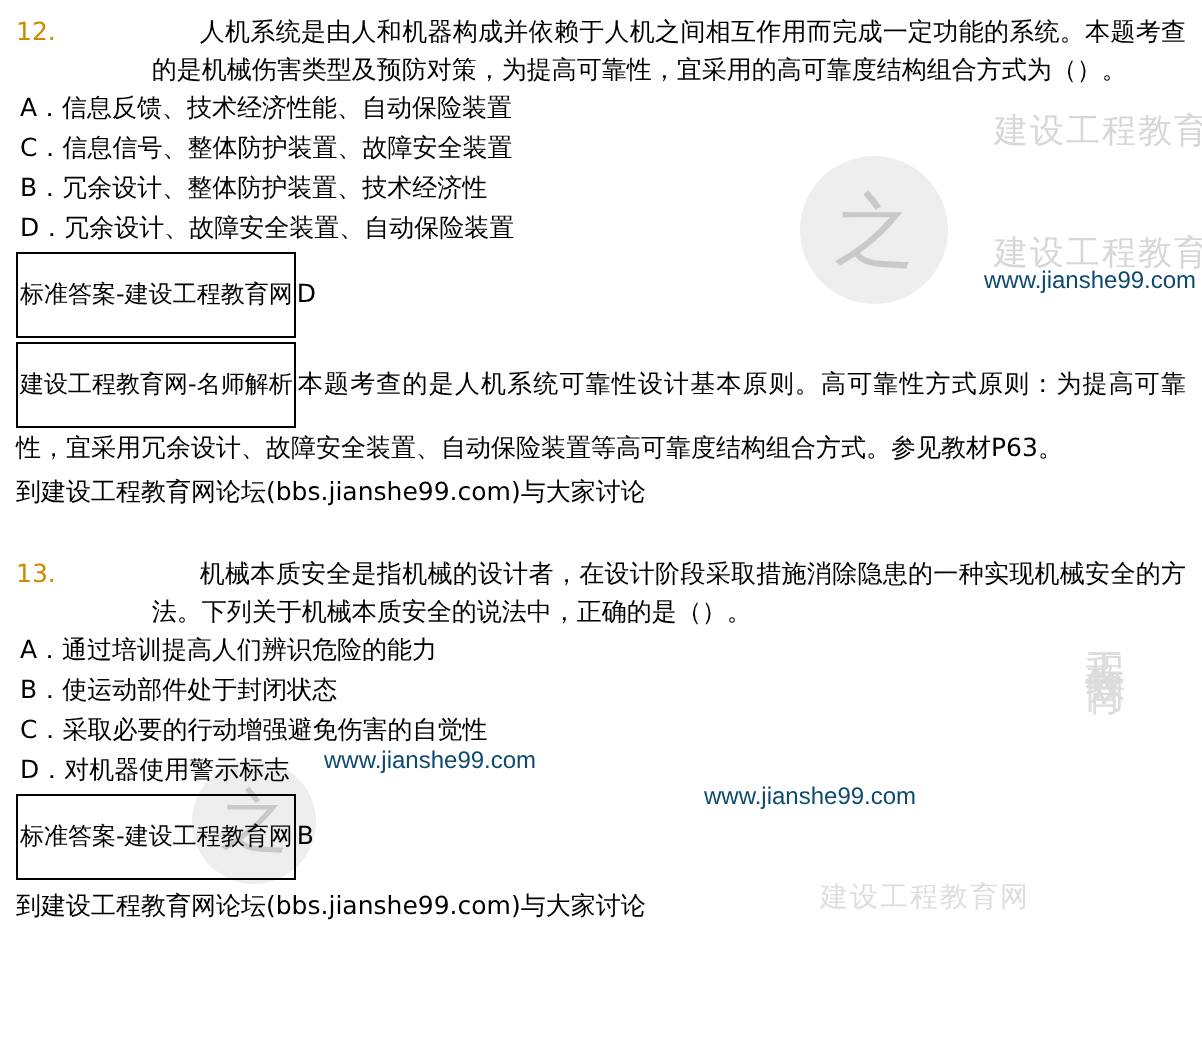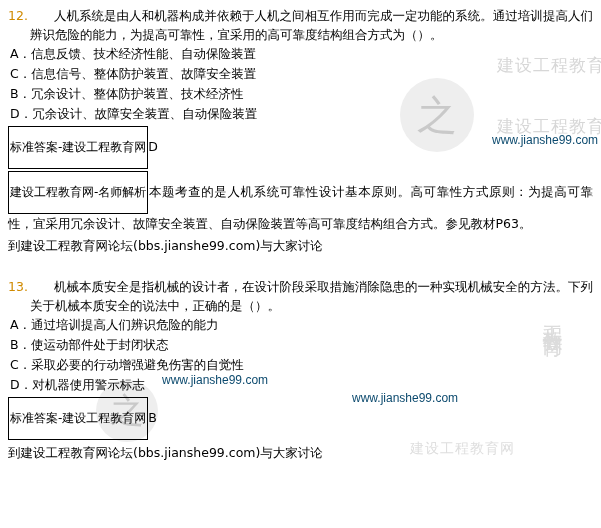--- a/index.html
+++ b/index.html
@@ -24,20 +24,21 @@
   }
   .q-block {
     position: relative;
     z-index: 2;
   }
   .q-head {
     display: flex;
     align-items: flex-start;
     font-size: 12.5px;
     line-height: 19px;
+    gap: 46px;
   }
   .q-num {
     color: #d08a00;
     font-weight: normal;
     flex: 0 0 auto;
     padding-right: 2px;
     white-space: nowrap;
   }
   .q-stem {
     flex: 1 1 auto;
@@ -141,21 +142,21 @@
   <div class="wm wm-vert" style="left: 540px; top: 310px; height: 210px;">工程教育网</div>
 
   <div class="wm wm-url" style="left: 162px; top: 326px;">www.jianshe99.com</div>
   <div class="wm wm-url" style="left: 352px; top: 344px;">www.jianshe99.com</div>
   <div class="wm wm-text small" style="left: 410px; top: 440px;">建设工程教育网</div>
   <div class="wm wm-logo" style="left: 96px; top: 380px; width:62px; height:62px; font-size:34px;">之</div>
 
   <div class="q-block">
     <div class="q-head">
       <span class="q-num">12.</span>
-      <span class="q-stem">人机系统是由人和机器构成并依赖于人机之间相互作用而完成一定功能的系统。通过培训提高人们辨识危险的能力，为提高可靠性，宜采用的高可靠度结构组合方式为（）。</span>
+      <span class="q-stem">人机系统是由人和机器构成并依赖于人机之间相互作用而完成一定功能的系统。本题考查的是机械伤害类型及预防对策，为提高可靠性，宜采用的高可靠度结构组合方式为（）。</span>
     </div>
     <div class="opt">A．信息反馈、技术经济性能、自动保险装置</div>
     <div class="opt">C．信息信号、整体防护装置、故障安全装置</div>
     <div class="opt">B．冗余设计、整体防护装置、技术经济性</div>
     <div class="opt">D．冗余设计、故障安全装置、自动保险装置</div>
     <div class="ans-line">
       <span class="boxed">标准答案-建设工程教育网</span><span>D</span>
     </div>
     <div class="explain">
       <span class="boxed">建设工程教育网-名师解析</span><span>本题考查的是人机系统可靠性设计基本原则。高可靠性方式原则：为提高可靠性，宜采用冗余设计、故障安全装置、自动保险装置等高可靠度结构组合方式。参见教材P63。</span>

